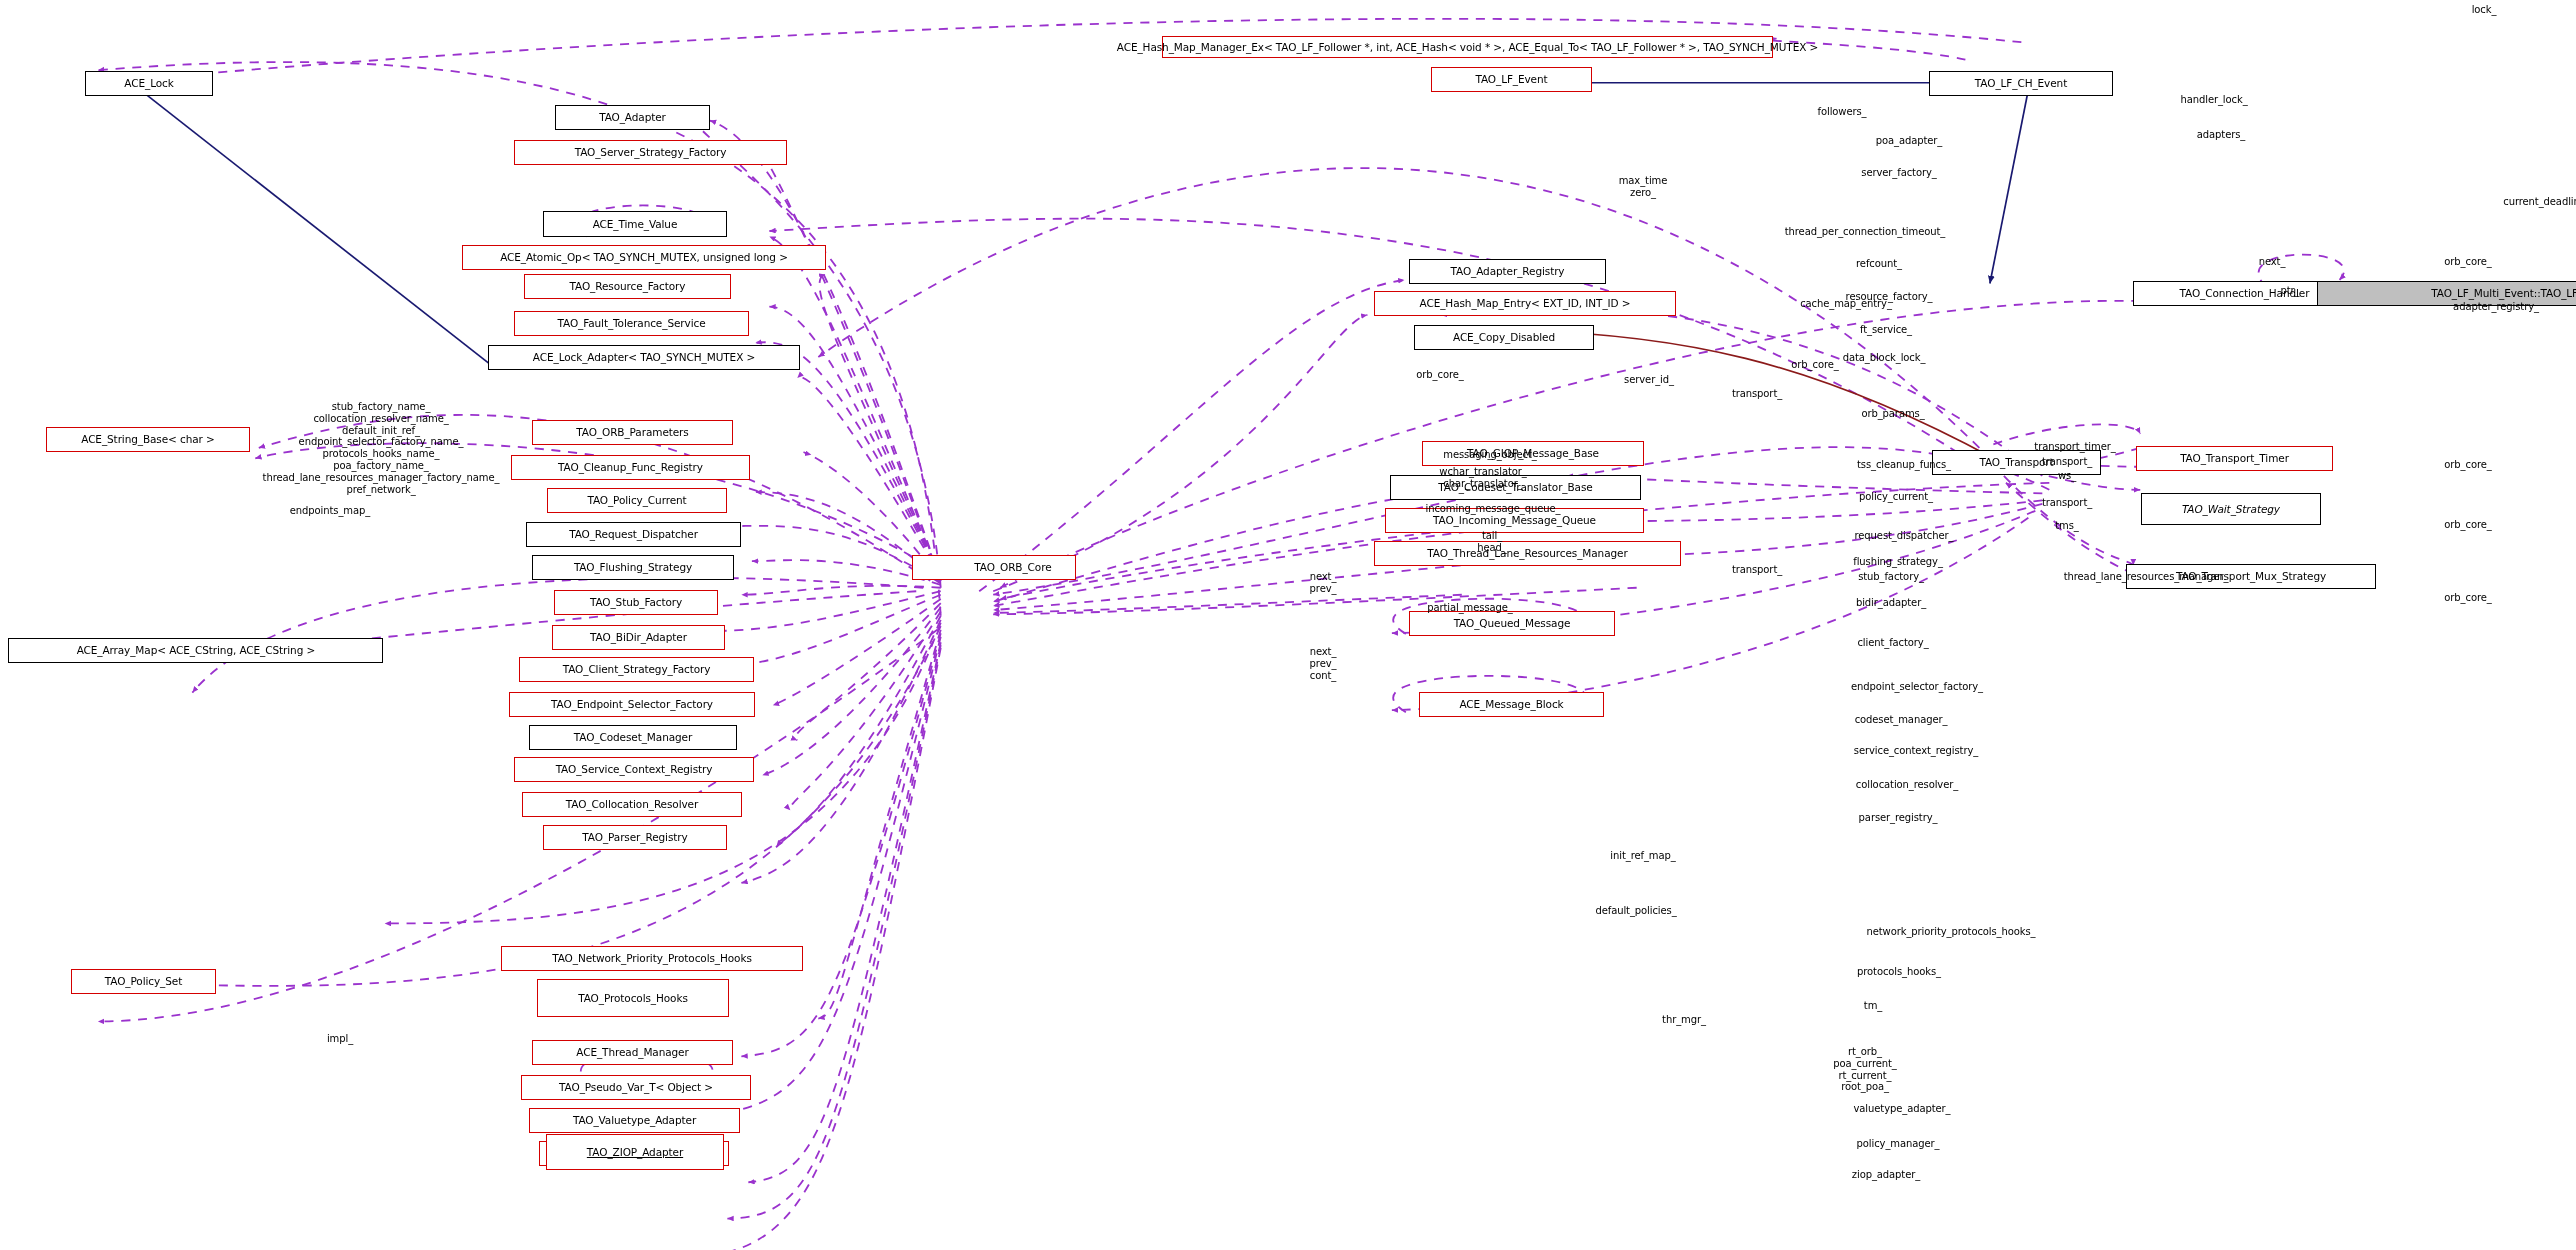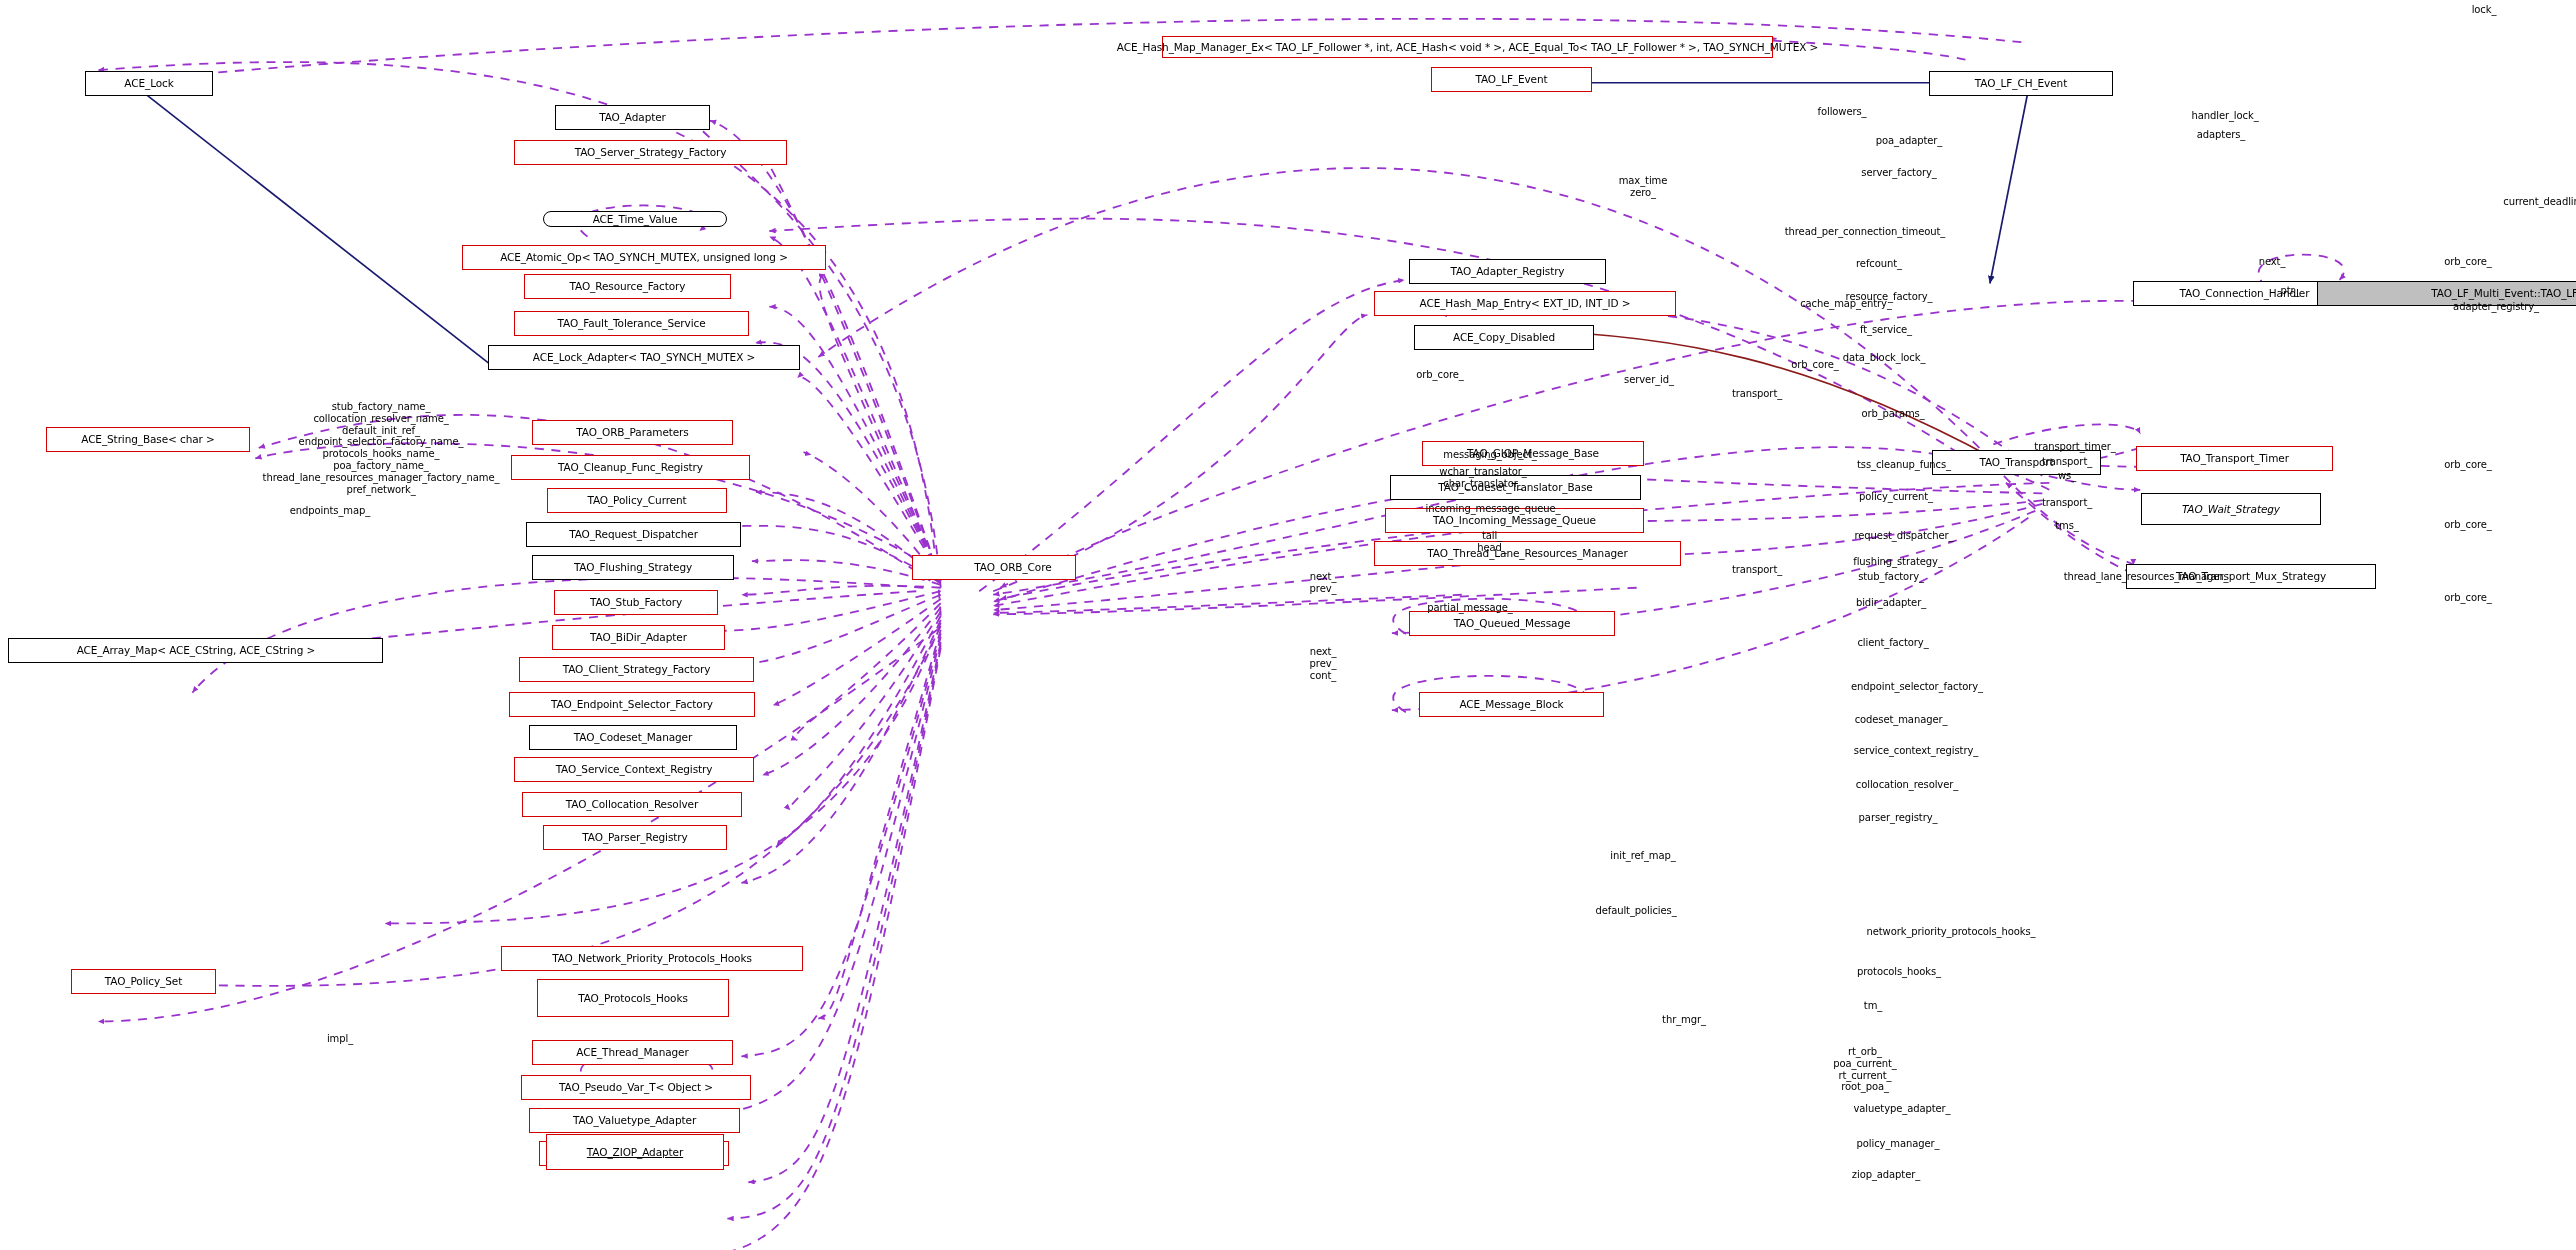--- a/index.html
+++ b/index.html
@@ -207,21 +207,21 @@
     </g>
   </svg>
 
   <div id="nodes-host">
       <div class="node" style="left: 85px; top: 71px; width: 128px; height: 24.5px;">ACE_Lock</div>
       <div class="node red" style="left: 1162px; top: 36px; width: 611px; height: 22.4px;">ACE_Hash_Map_Manager_Ex&lt; TAO_LF_Follower *, int, ACE_Hash&lt; void * &gt;, ACE_Equal_To&lt; TAO_LF_Follower * &gt;, TAO_SYNCH_MUTEX &gt;</div>
       <div class="node red" style="left: 1431px; top: 67px; width: 161px; height: 24.5px;">TAO_LF_Event</div>
       <div class="node" style="left: 1929px; top: 71px; width: 184px; height: 24.5px;">TAO_LF_CH_Event</div>
       <div class="node" style="left: 555px; top: 105px; width: 155px; height: 24.5px;">TAO_Adapter</div>
       <div class="node red" style="left: 514px; top: 140px; width: 273px; height: 24.5px;">TAO_Server_Strategy_Factory</div>
-      <div class="node" style="left: 543px; top: 211px; width: 184px; height: 16px; border-radius: 11px;">ACE_Time_Value</div>
+      <div class="node" style="left: 543px; top: 211px; width: 184px; height: 26px;">ACE_Time_Value</div>
       <div class="node red" style="left: 462px; top: 245px; width: 364px; height: 24.5px;">ACE_Atomic_Op&lt; TAO_SYNCH_MUTEX, unsigned long &gt;</div>
       <div class="node red" style="left: 524px; top: 274px; width: 207px; height: 24.5px;">TAO_Resource_Factory</div>
       <div class="node red" style="left: 514px; top: 311px; width: 235px; height: 24.5px;">TAO_Fault_Tolerance_Service</div>
       <div class="node" style="left: 488px; top: 345px; width: 312px; height: 24.5px;">ACE_Lock_Adapter&lt; TAO_SYNCH_MUTEX &gt;</div>
       <div class="node red" style="left: 46px; top: 427px; width: 204px; height: 24.5px;">ACE_String_Base&lt; char &gt;</div>
       <div class="node red" style="left: 532px; top: 420px; width: 201px; height: 24.5px;">TAO_ORB_Parameters</div>
       <div class="node red" style="left: 511px; top: 455px; width: 239px; height: 24.5px;">TAO_Cleanup_Func_Registry</div>
       <div class="node red" style="left: 547px; top: 488px; width: 180px; height: 24.5px;">TAO_Policy_Current</div>
       <div class="node" style="left: 526px; top: 522px; width: 215px; height: 24.5px;">TAO_Request_Dispatcher</div>
       <div class="node" style="left: 532px; top: 555px; width: 202px; height: 24.5px;">TAO_Flushing_Strategy</div>
@@ -256,21 +256,21 @@
       <div class="node red" style="left: 2136px; top: 446px; width: 197px; height: 24.5px;">TAO_Transport_Timer</div>
       <div class="node" style="left: 2141px; top: 493px; width: 180px; height: 32px; font-style: italic;">TAO_Wait_Strategy</div>
       <div class="node" style="left: 2126px; top: 564px; width: 250px; height: 24.5px;">TAO_Transport_Mux_Strategy</div>
       <div class="node" style="left: 2133px; top: 281px; width: 223px; height: 24.5px;">TAO_Connection_Handler</div>
       <div class="node highlight" style="left: 2317px; top: 281px; width: 509px; height: 24.5px;">TAO_LF_Multi_Event::TAO_LF_Multi_Event::Event_Node</div>
     </div>
 
   <div id="labels-host">
       <div class="elabel" style="left: 2484px; top: 9.8px;">lock_</div>
       <div class="elabel" style="left: 1842px; top: 112px;">followers_</div>
-      <div class="elabel" style="left: 2214px; top: 116px; margin-left: 11px;">handler_lock_</div>
+      <div class="elabel" style="left: 2214px; top: 100px;">handler_lock_</div>
       <div class="elabel" style="left: 2221px; top: 135px;">adapters_</div>
       <div class="elabel" style="left: 1909px; top: 141px;">poa_adapter_</div>
       <div class="elabel" style="left: 1899px; top: 173px;">server_factory_</div>
       <div class="elabel" style="left: 2547px; top: 202px;">current_deadline_</div>
       <div class="elabel" style="left: 1643px; top: 187px;">max_time
 zero_</div>
       <div class="elabel" style="left: 1865px; top: 232px;">thread_per_connection_timeout_</div>
       <div class="elabel" style="left: 1879px; top: 264px;">refcount_</div>
       <div class="elabel" style="left: 2468px; top: 262px;">orb_core_</div>
       <div class="elabel" style="left: 1889px; top: 297px;">resource_factory_</div>

